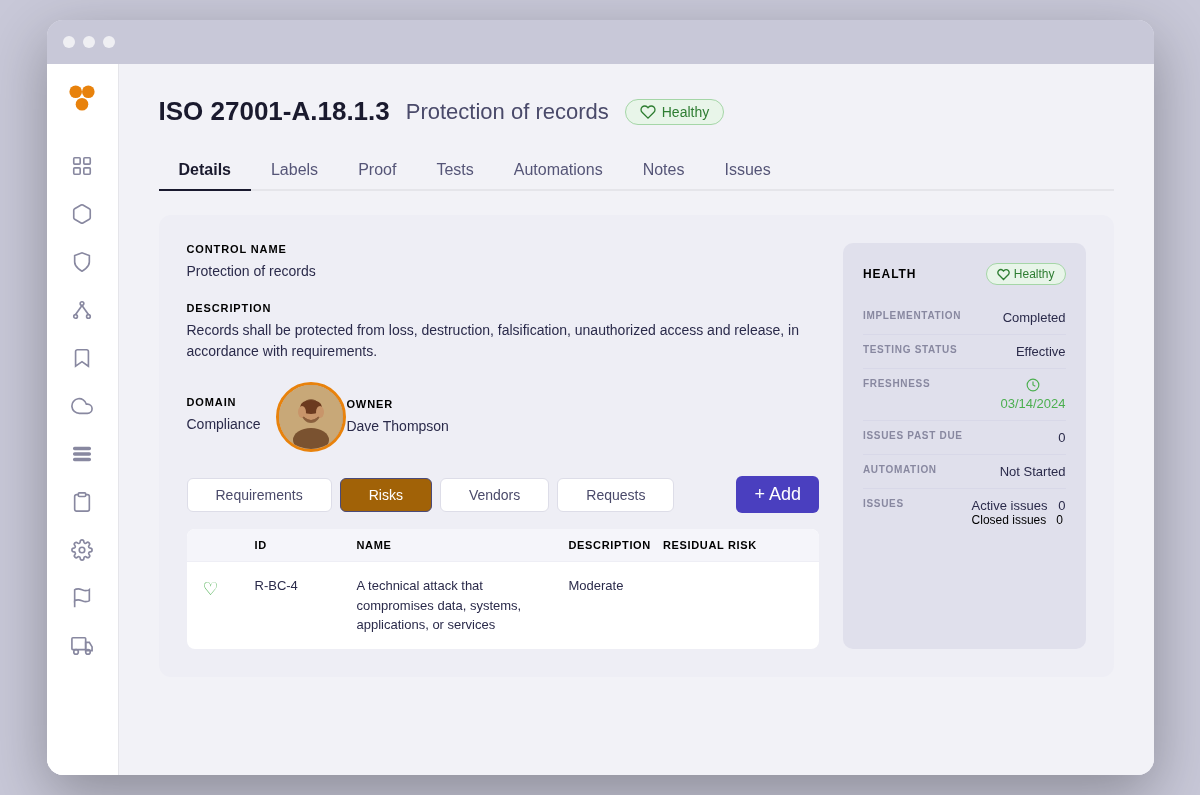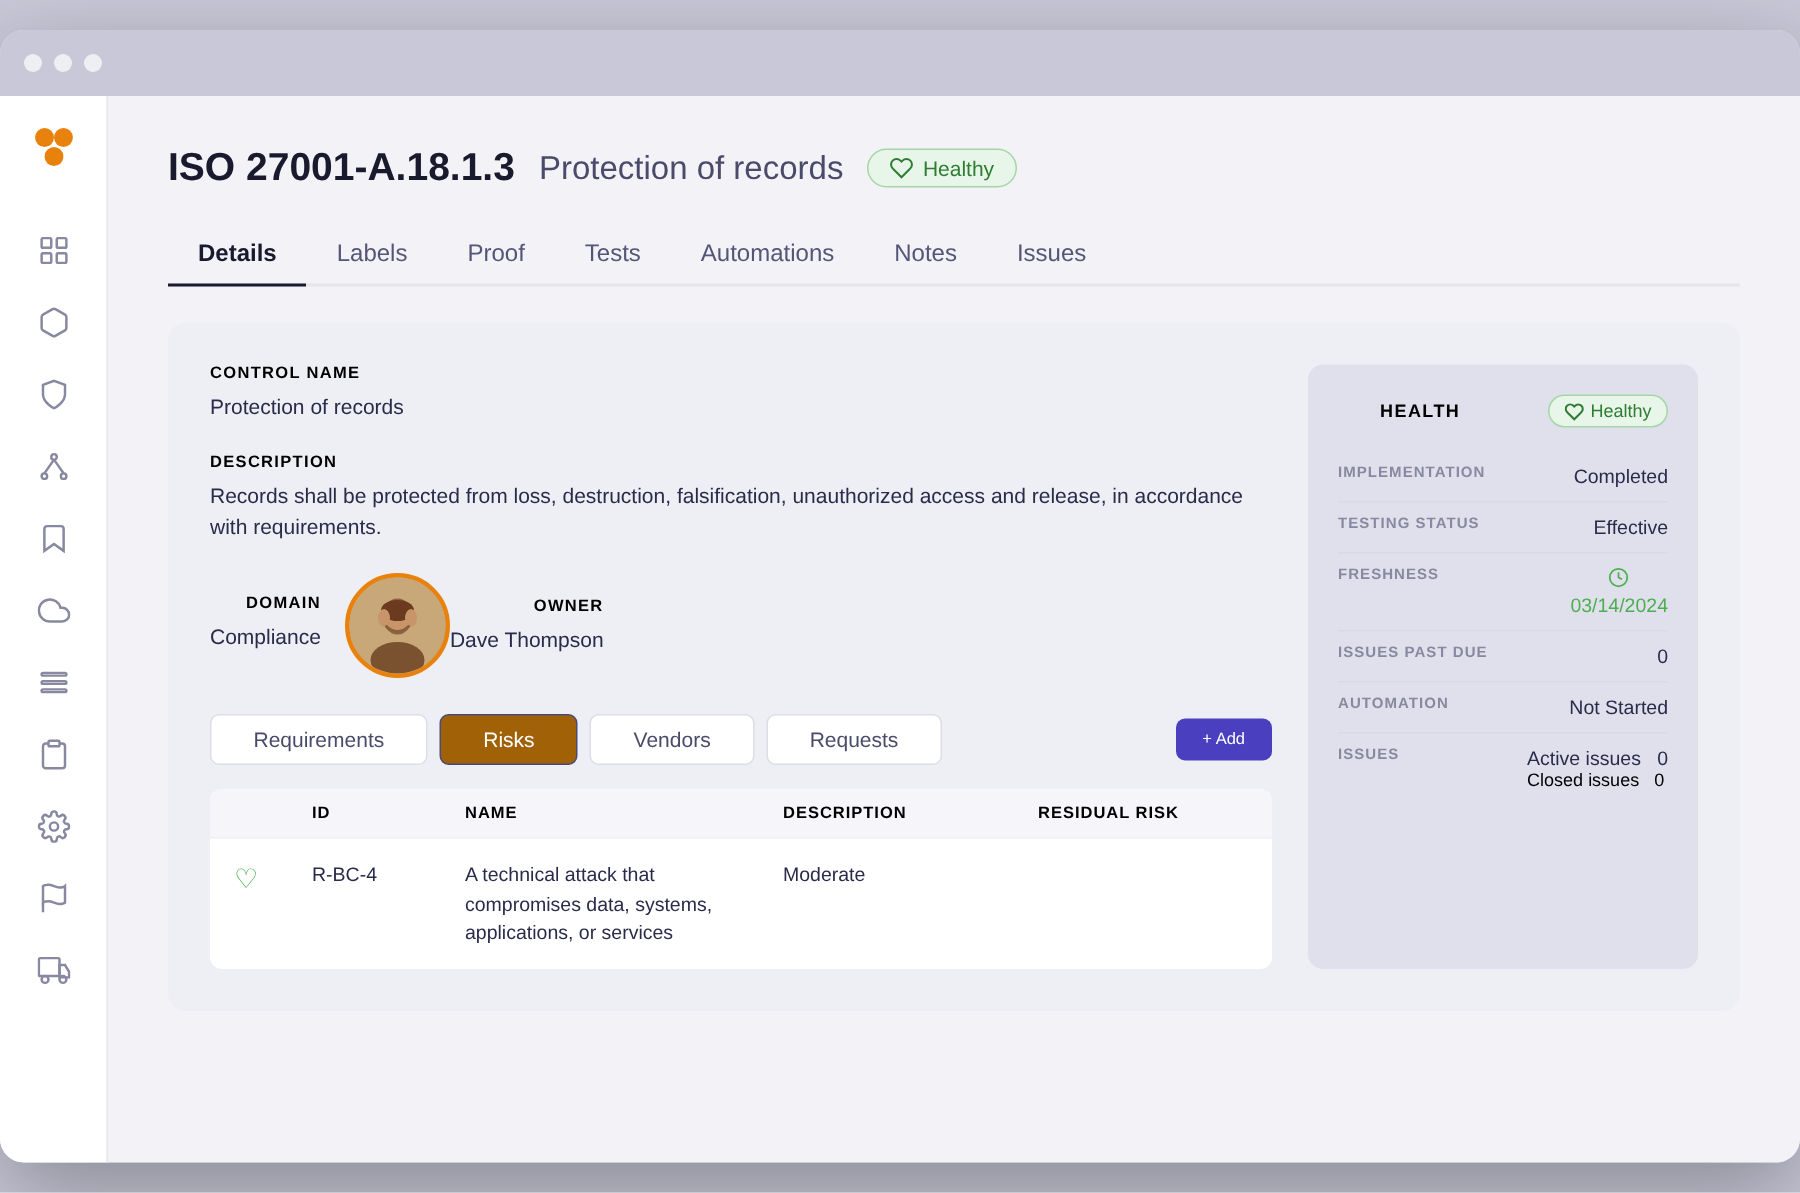--- a/index.html
+++ b/index.html
@@ -5,21 +5,21 @@
     * { margin: 0; padding: 0; box-sizing: border-box; }
     body {
       background: #c8c8d8;
       display: flex;
       align-items: center;
       justify-content: center;
       min-height: 100vh;
       font-family: -apple-system, BlinkMacSystemFont, 'Segoe UI', sans-serif;
     }
     .window {
-      width: 1200px;
+      width: 1107px;
       min-height: 755px;
       background: #e8e8f0;
       border-radius: 16px;
       overflow: hidden;
       box-shadow: 0 20px 60px rgba(0,0,0,0.3);
     }
     .titlebar {
       background: #c8c8d8;
       height: 44px;
       display: flex;
@@ -143,21 +143,20 @@
     .field-value {
       font-size: 14px;
       color: #2a2a4a;
       margin-bottom: 20px;
       line-height: 1.5;
     }
     .domain-owner-row {
       display: flex;
       align-items: center;
       margin-bottom: 24px;
-      text-align: right;
     }
     .avatar-container {
       width: 70px; height: 70px;
       border-radius: 50%;
       border: 3px solid #e8820c;
       overflow: hidden;
       display: flex;
       align-items: center;
       justify-content: center;
       background: #d0c0b0;
@@ -187,21 +186,21 @@
       color: #fff;
       border-color: #4a4a7a;
     }
     .add-btn {
       margin-left: auto;
       background: #4a3fbf;
       color: #fff;
       border: none;
       border-radius: 6px;
       padding: 8px 18px;
-      font-size: 11px;
+      font-size: 18px;
       cursor: pointer;
       display: flex;
       align-items: center;
       gap: 6px;
     }
     .subtabs-row {
       display: flex;
       align-items: center;
       gap: 8px;
       margin-bottom: 16px;
@@ -246,21 +245,20 @@
       align-items: center;
       justify-content: space-between;
       margin-bottom: 16px;
     }
     .health-title {
       font-size: 12px;
       font-weight: 700;
       color: #7777999;
       letter-spacing: 0.08em;
       text-transform: uppercase;
-      margin-left: 28px;
     }
     .health-badge-sm {
       display: flex;
       align-items: center;
       gap: 4px;
       background: #e8f5e9;
       color: #2e7d32;
       border: 1px solid #a5d6a7;
       border-radius: 16px;
       padding: 3px 10px;

